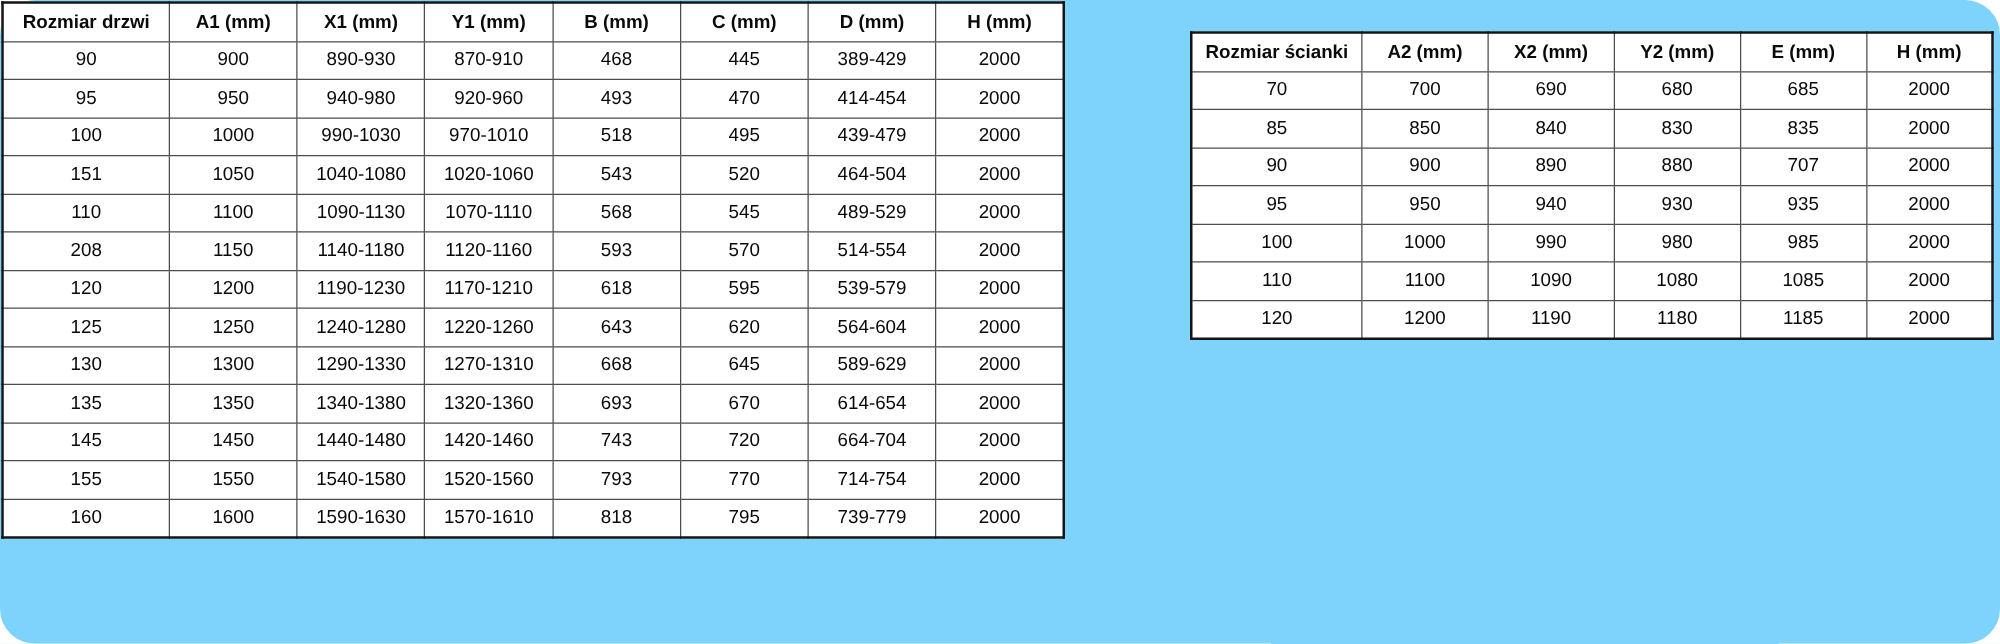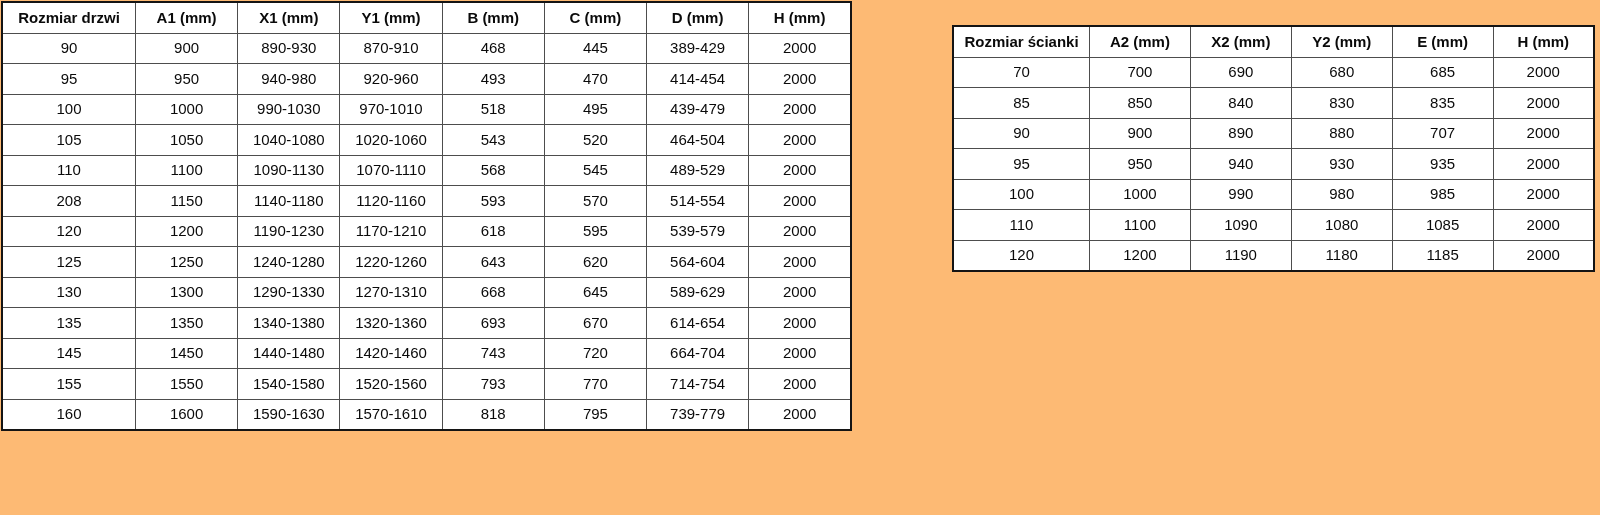--- a/index.html
+++ b/index.html
@@ -8,21 +8,22 @@
     background: #ffffff;
     width: 1600px;
     height: 515px;
     overflow: hidden;
     font-family: "Liberation Sans", "DejaVu Sans", sans-serif;
   }
   .canvas {
     position: relative;
     width: 1600px;
     height: 515px;
-    background: #fdba74;
+    background: #7dd3fc;
+    border-radius: 28px;
   }
   table.size-table {
     position: absolute;
     top: 1px;
     border-collapse: collapse;
     table-layout: fixed;
     background: #ffffff;
     border: 2px solid #141414;
   }
   table.size-table th,
@@ -101,21 +102,21 @@
           <td>100</td>
           <td>1000</td>
           <td>990-1030</td>
           <td>970-1010</td>
           <td>518</td>
           <td>495</td>
           <td>439-479</td>
           <td>2000</td>
         </tr>
         <tr>
-          <td>105</td>
+          <td>151</td>
           <td>1050</td>
           <td>1040-1080</td>
           <td>1020-1060</td>
           <td>543</td>
           <td>520</td>
           <td>464-504</td>
           <td>2000</td>
         </tr>
         <tr>
           <td>110</td>

